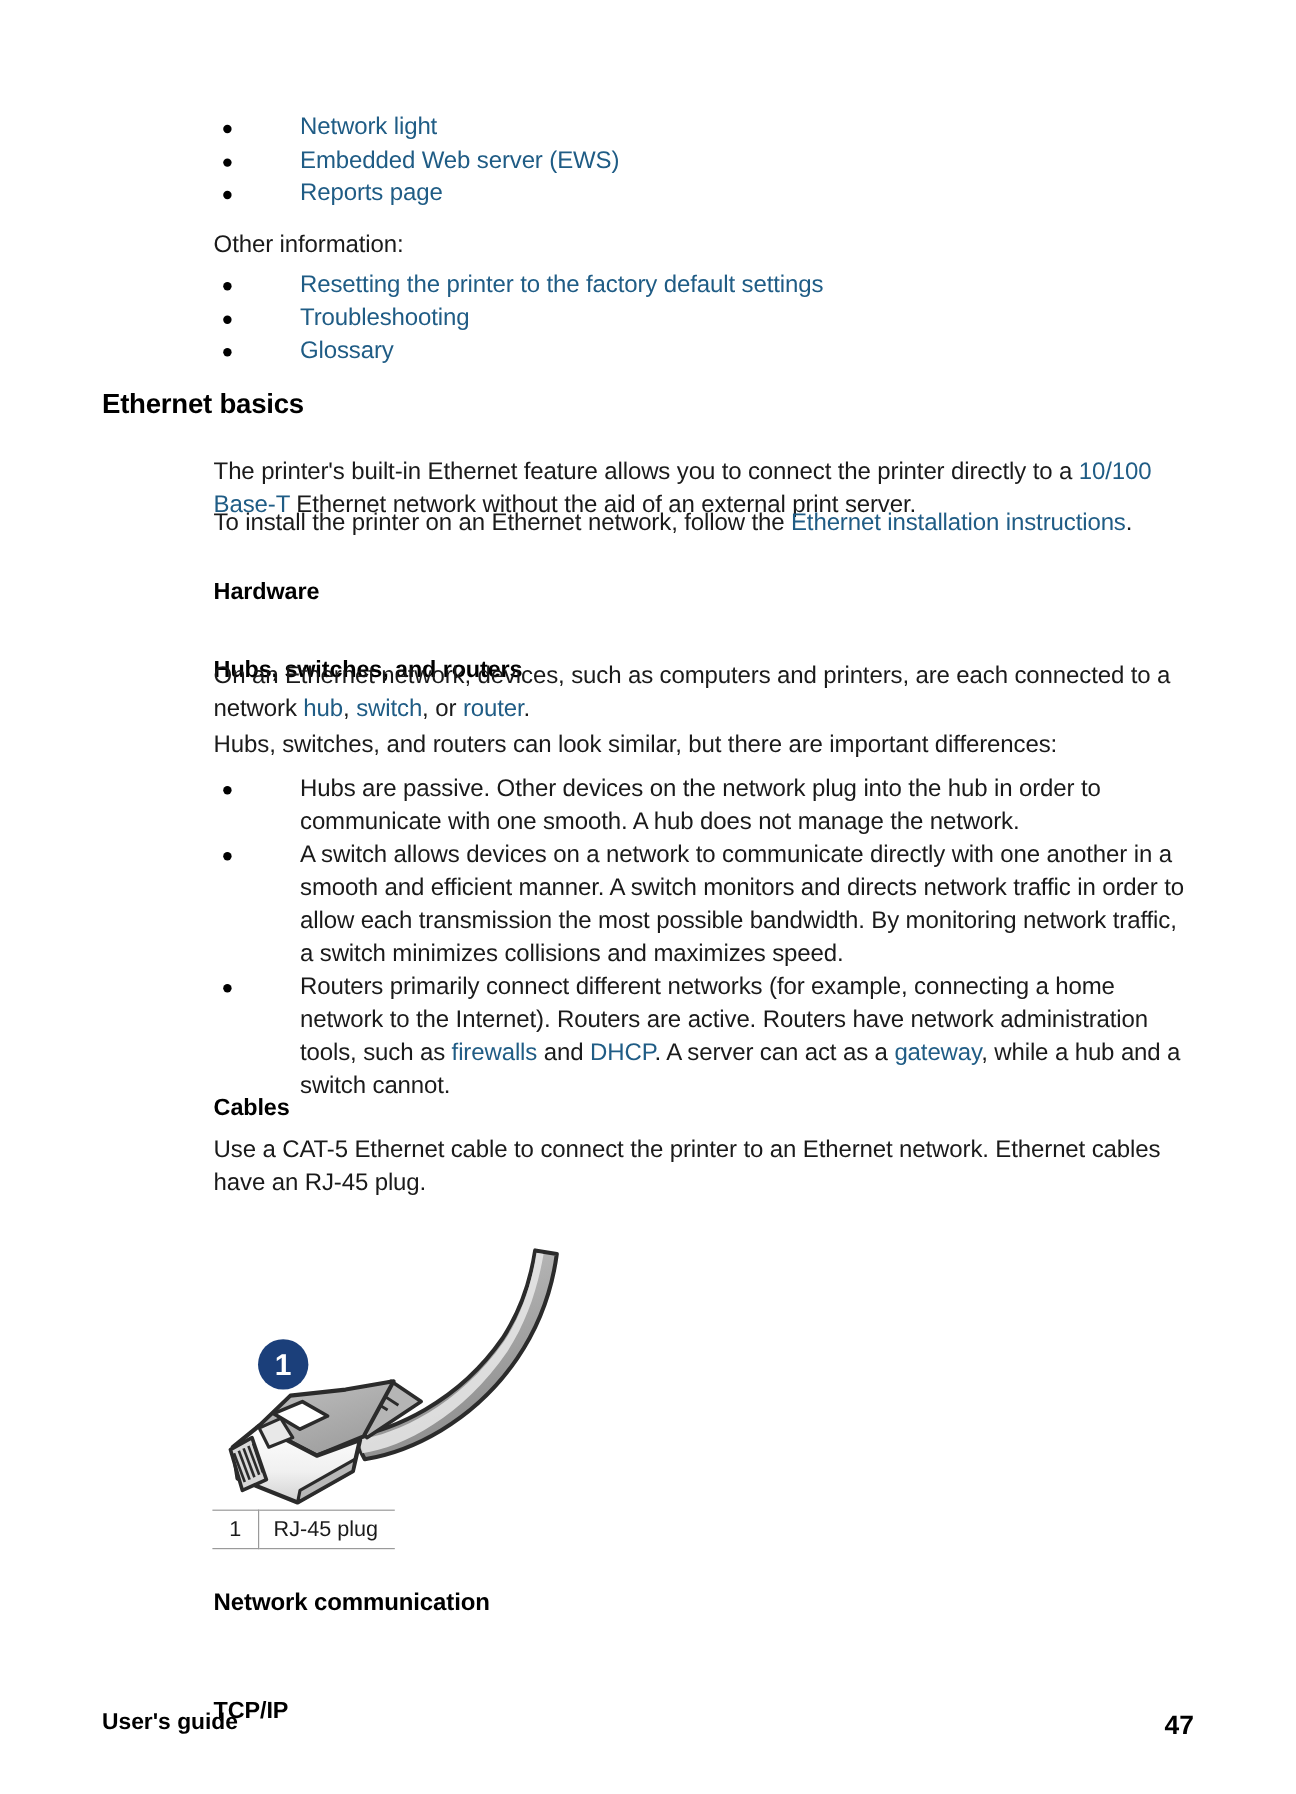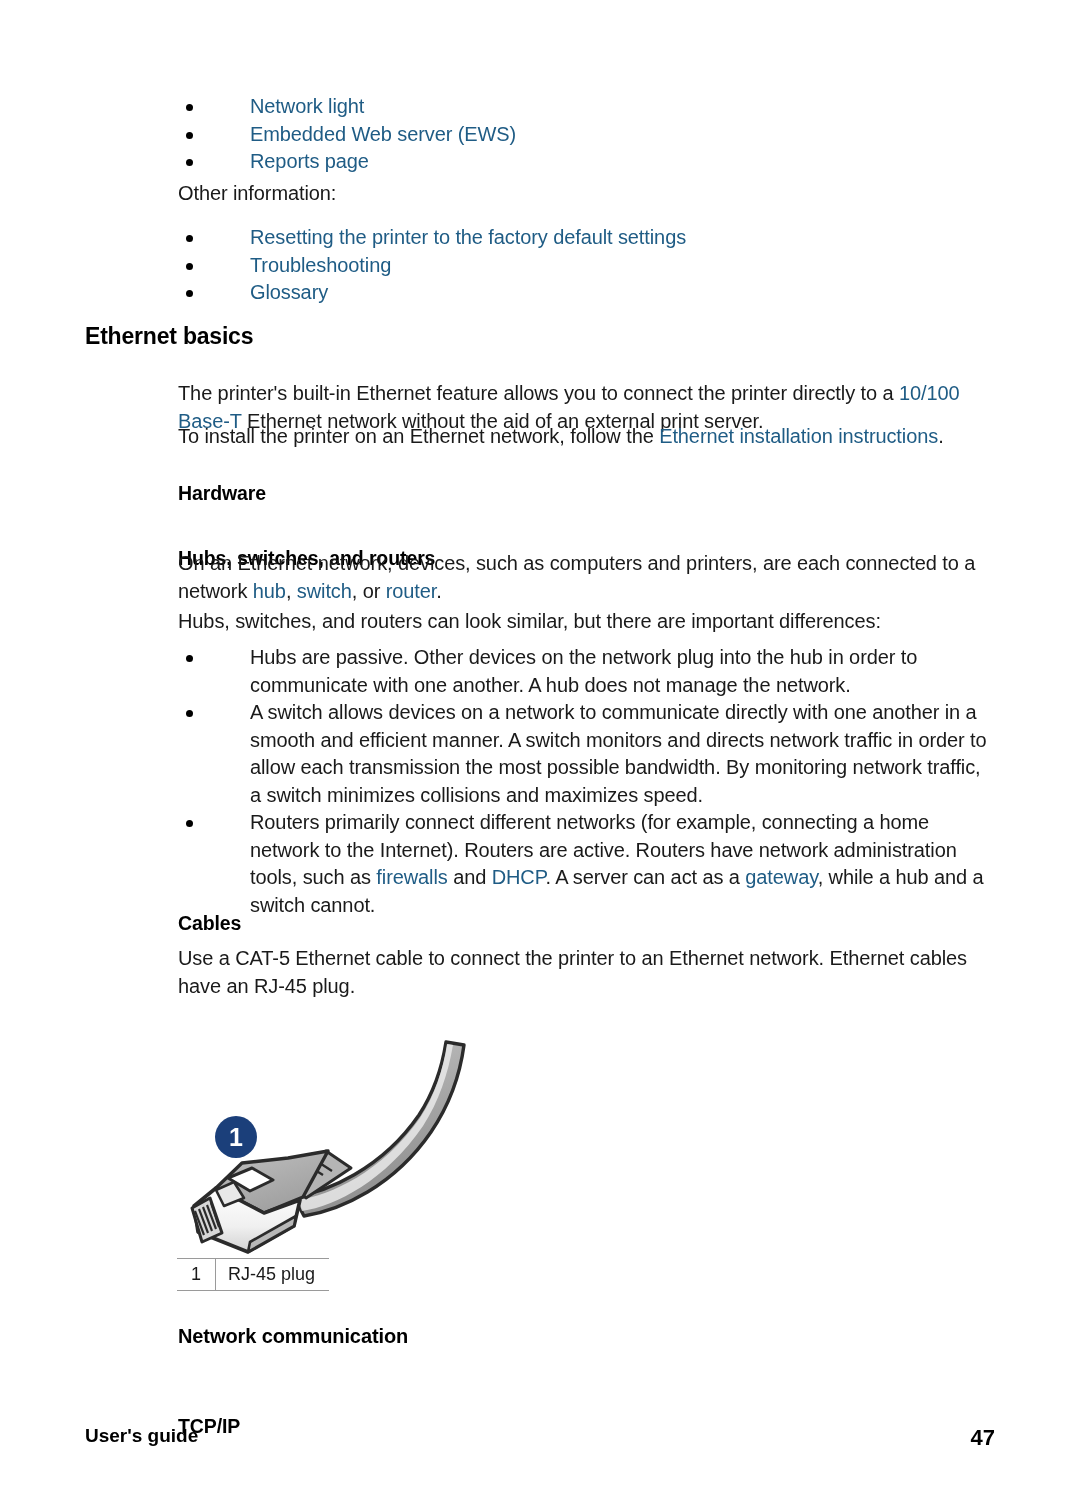--- a/index.html
+++ b/index.html
@@ -138,21 +138,21 @@
 <body>
 
 <div class="page">
 
   <ul class="bullet-list" style="left:178px; top:93px; width:800px;">
     <li class="bullet-item link-item">Network light</li>
     <li class="bullet-item link-item">Embedded Web server (EWS)</li>
     <li class="bullet-item link-item">Reports page</li>
   </ul>
 
-  <div class="body-text" style="left:178px; top:180px;">Other information:</div>
+  <div class="body-text" style="left:178px; top:191px;">Other information:</div>
 
   <ul class="bullet-list" style="left:178px; top:212px; width:820px;margin-top:12px;">
     <li class="bullet-item link-item">Resetting the printer to the factory default settings</li>
     <li class="bullet-item link-item">Troubleshooting</li>
     <li class="bullet-item link-item">Glossary</li>
   </ul>
 
   <div class="h1" style="left:85px; top:323px;">Ethernet basics</div>
 
   <div class="body-text" style="left:178px; top:380px; width:808px;">
@@ -167,21 +167,21 @@
 
   <div class="h3" style="left:178px; top:547px;">Hubs, switches, and routers</div>
 
   <div class="body-text" style="left:178px; top:550px; width:808px;">
     <span>On an Ethernet network, devices, such as computers and printers, are each connected to a network </span><span class="link">hub</span><span>, </span><span class="link">switch</span><span>, or </span><span class="link">router</span><span>.</span>
   </div>
 
   <div class="body-text" style="left:178px; top:608px; width:815px;">Hubs, switches, and routers can look similar, but there are important differences:</div>
 
   <ul class="bullet-list" style="left:178px; top:644px; width:810px;">
-    <li class="bullet-item">Hubs are passive. Other devices on the network plug into the hub in order to communicate with one another. A hub does not manage the network.</li>
+    <li class="bullet-item">Hubs are passive. Other devices on the network plug into the hub in order to communicate with one smooth. A hub does not manage the network.</li>
     <li class="bullet-item">A switch allows devices on a network to communicate directly with one another in a smooth and efficient manner. A switch monitors and directs network traffic in order to allow each transmission the most possible bandwidth. By monitoring network traffic, a switch minimizes collisions and maximizes speed.</li>
     <li class="bullet-item">
       <span>Routers primarily connect different networks (for example, connecting a home network to the Internet). Routers are active. Routers have network administration tools, such as </span><span class="link">firewalls</span><span> and </span><span class="link">DHCP</span><span>. A server can act as a </span><span class="link">gateway</span><span>, while a hub and a switch cannot.</span>
     </li>
   </ul>
 
   <div class="h3" style="left:178px; top:912px;">Cables</div>
 
   <div class="body-text" style="left:178px; top:945px; width:800px;">Use a CAT-5 Ethernet cable to connect the printer to an Ethernet network. Ethernet cables have an RJ-45 plug.</div>
 

